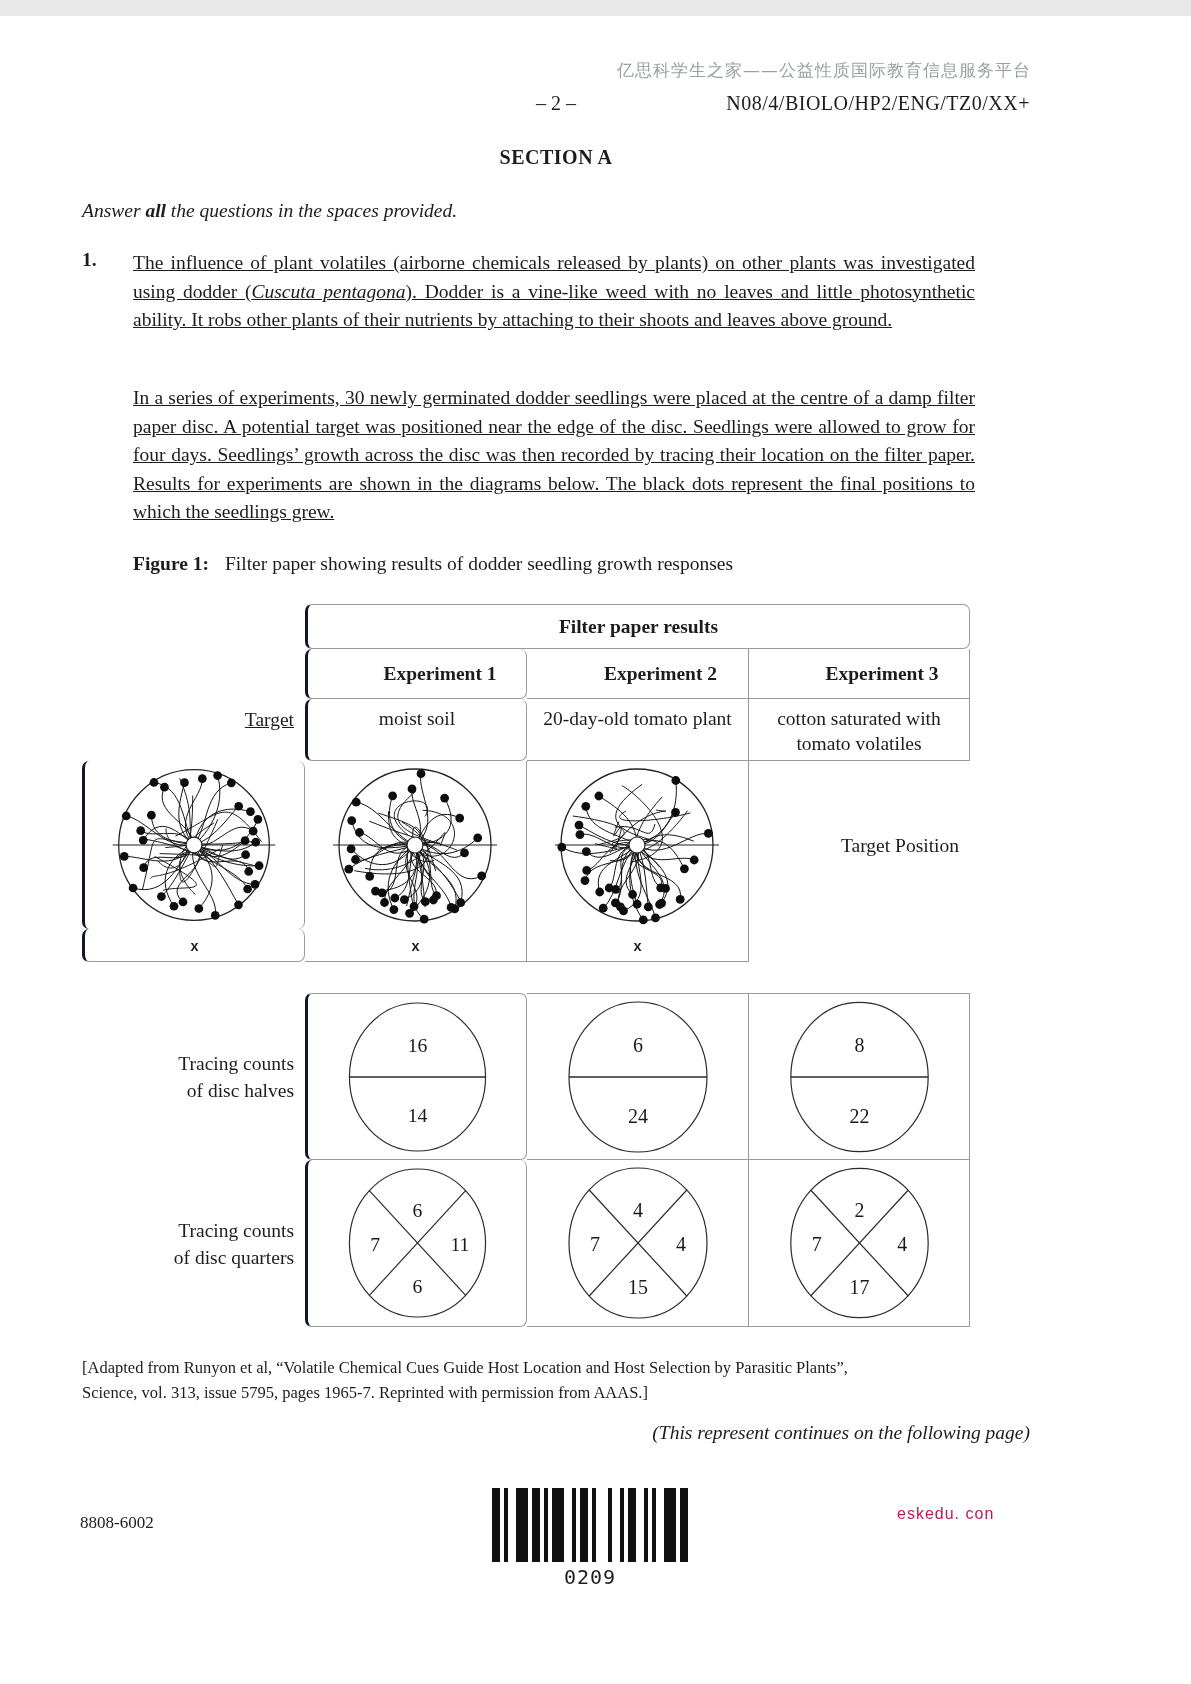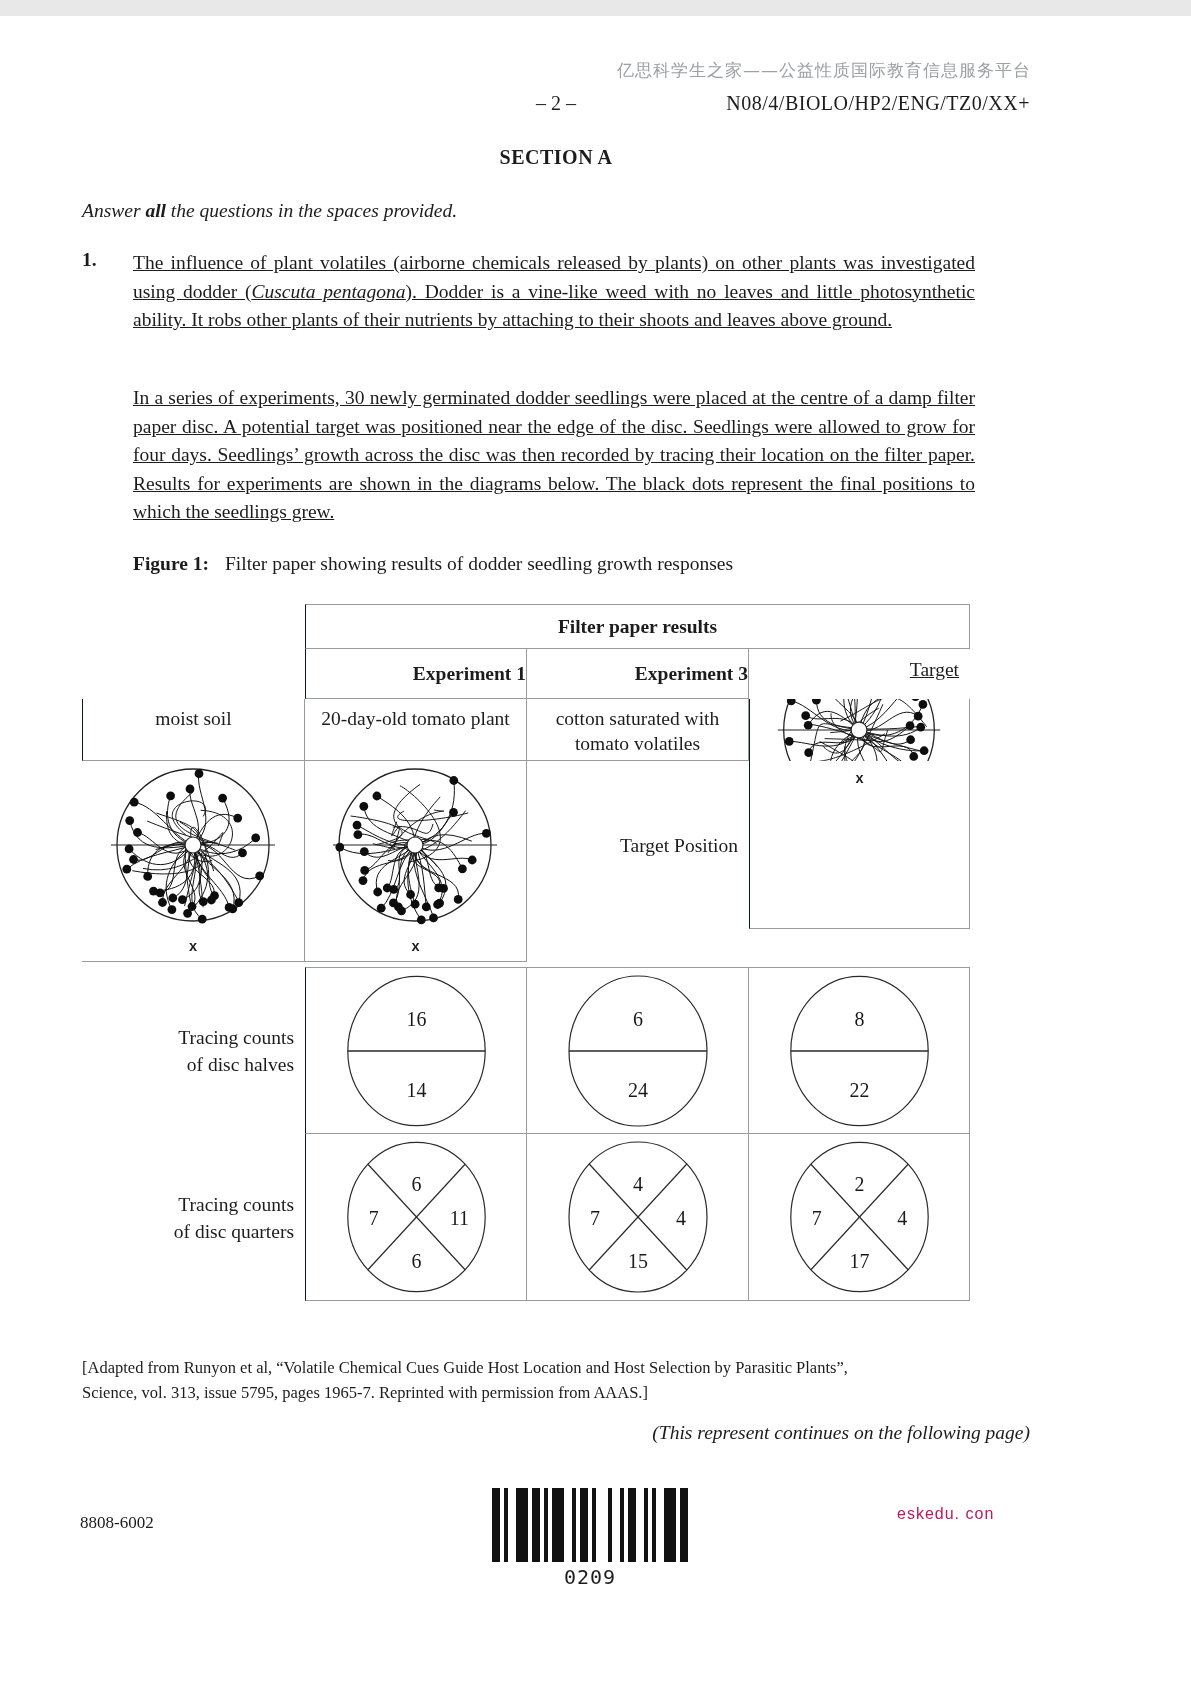--- a/index.html
+++ b/index.html
@@ -24,30 +24,30 @@
   .p1{top:233px;}
   .p2{top:368px;}
   .fig-caption{top:537px;left:133px;font-size:19.5px;}
   .fig-caption .fig-label{font-weight:bold;margin-right:16px;}
 
   
   .tbl{display:grid;}
   .tbl1{top:588px;left:82px;width:888px;
         grid-template-columns:223px 222px 222px 221px;
         grid-template-rows:45px 50px 62px 168px 33px;}
-  .tbl2{top:951px;left:82px;width:888px;
+  .tbl2{top:977px;left:82px;width:888px;
         grid-template-columns:223px 222px 222px 221px;
         grid-template-rows:167px 167px;}
   .cell{box-sizing:border-box;font-size:19.5px;}
   .b-r{border-right:1px solid #9b9b9b;}
-  .b-l{border-left:1px solid #0f172a;}
+  .b-l{border-left:3px solid #0f172a;border-radius:7px;}
   .b-t{border-top:1px solid #9b9b9b;}
   .b-b{border-bottom:1px solid #9b9b9b;}
   .c-title{grid-column:2/5;text-align:center;font-weight:bold;line-height:44px;}
-  .c-exp{text-align:right;font-weight:bold;line-height:49px;padding-left:46px;}
+  .c-exp{text-align:center;font-weight:bold;line-height:49px;padding-left:46px;}
   .c-target{text-align:center;padding-top:7px;line-height:25px;}
   .c-trace{overflow:hidden;}
   .c-pos{text-align:center;line-height:31px;}
   .pos-x{font-family:"Liberation Sans",sans-serif;font-weight:bold;font-size:14.5px;}
   .c-label{display:flex;align-items:center;justify-content:flex-end;
            text-align:right;padding-right:11px;white-space:pre-line;line-height:27px;}
   .c-label.top{align-items:flex-start;padding-top:7px;text-decoration:underline;}
   .c-svg{display:flex;align-items:center;justify-content:center;}
   svg text.num{font-family:"Liberation Serif",serif;font-size:20px;fill:#1a1a1a;text-anchor:middle;}
 
@@ -87,20 +87,21 @@
     <span class="fig-label">Figure 1:</span><span>Filter paper showing results of dodder seedling growth responses</span>
   </div>
 
   <div class="abs tbl tbl1">
 
     <div class="cell"></div>
     <div class="cell c-title b-t b-l b-r b-b">Filter paper results</div>
 
     <div class="cell"></div>
     <div class="cell c-exp b-l b-r b-b">Experiment 1</div>
+    <div class="cell c-exp b-r b-b">Experiment 2</div>
     <div class="cell c-exp b-r b-b">Experiment 3</div>
 
     <div class="cell c-label top">Target</div>
     <div class="cell c-target b-l b-r b-b">moist soil</div>
     <div class="cell c-target b-r b-b">20-day-old tomato plant</div>
     <div class="cell c-target b-r b-b">cotton saturated with tomato volatiles</div>
 
     <div class="cell c-trace c-svg b-l b-r">
       <svg width="221" height="168" viewBox="0 0 221 168">
           <circle cx="110" cy="84" r="76" fill="none" stroke="#222" stroke-width="1.3"></circle>

